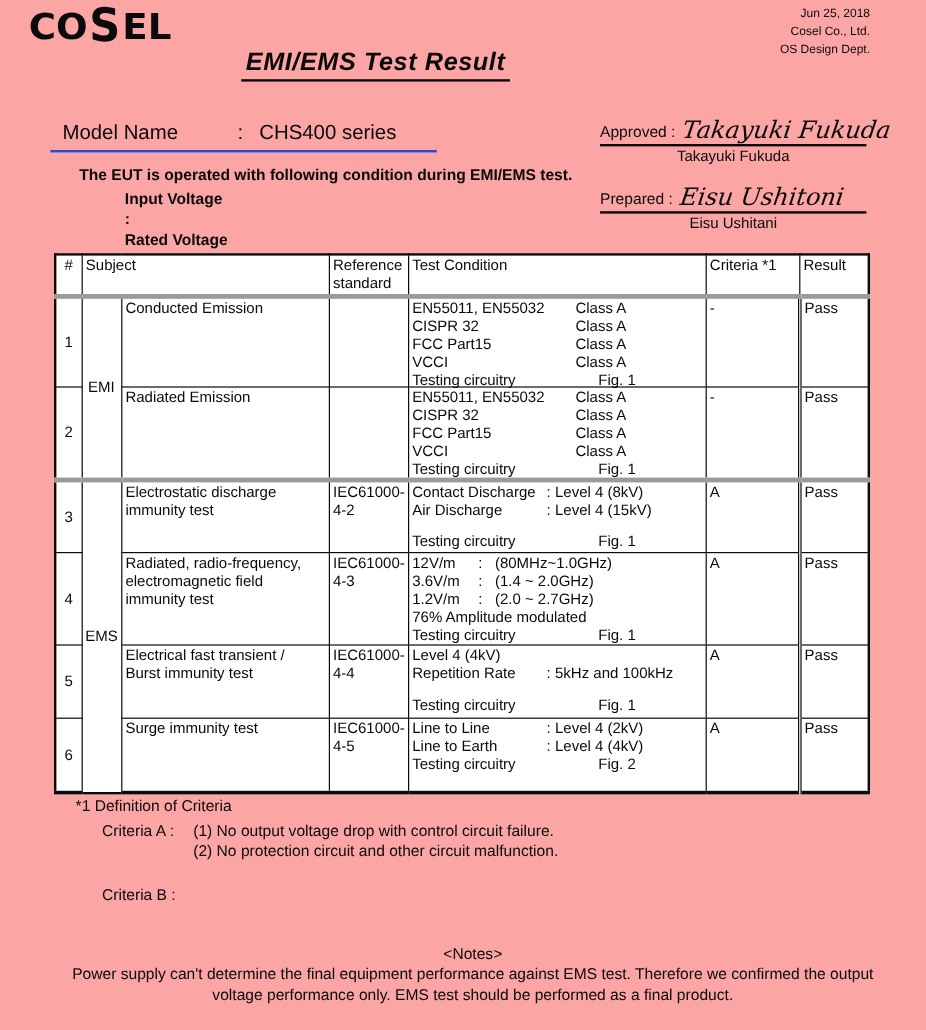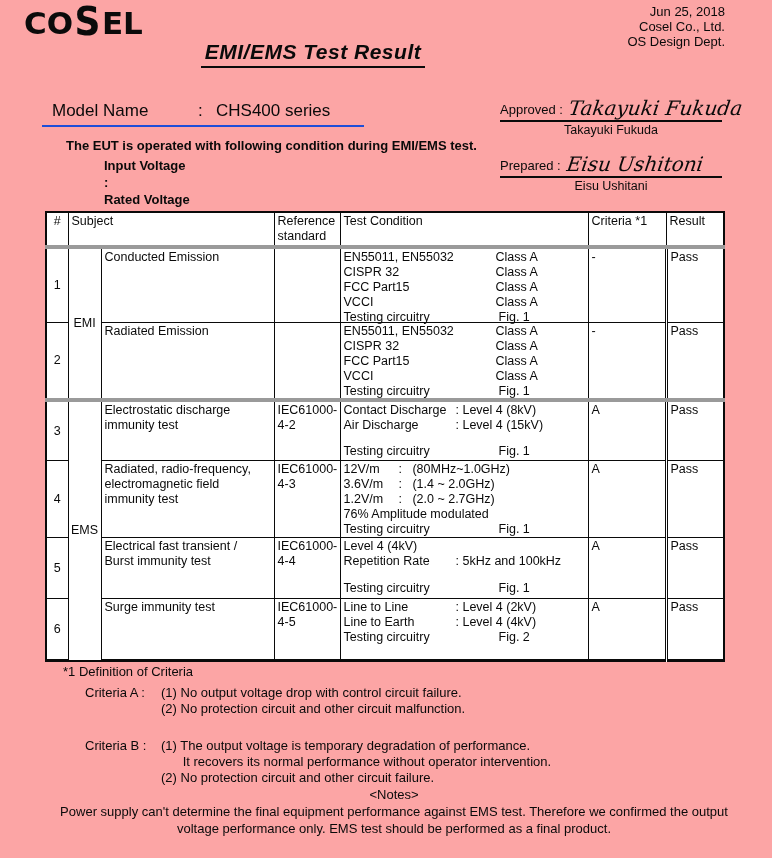--- a/index.html
+++ b/index.html
@@ -9,21 +9,21 @@
     font-family:"Liberation Sans", sans-serif; color:#0a0a0a; overflow:hidden;
     margin:0 auto;
   }
   
   .logo {
     position:absolute; left:24px; top:5px; font-weight:900; font-size:31px;
     letter-spacing:0px; font-family:"DejaVu Sans", sans-serif; color:#0b0b0b;
     display:flex; align-items:center; height:36px; transform:scaleY(0.96);
   }
   .logo .s-glyph { font-size:40px; line-height:30px; position:relative; top:-1px; transform:scaleX(0.9); display:inline-block; }
-  .corner { position:absolute; top:4px; right:47px; text-align:right; font-size:13px; line-height:15px; }
+  .corner { position:absolute; top:4px; right:47px; text-align:right; font-size:10px; line-height:15px; }
   .doc-title-wrap { position:absolute; top:40px; left:0; width:626px; text-align:center; }
   .doc-title {
     display:inline-block; font-size:21px; font-weight:bold; font-style:italic;
     border-bottom:2px solid #0a0a0a; padding:0 4px 2px 4px; letter-spacing:0.5px;
   }
   
   .model-row {
     position:absolute; left:42px; top:101px; width:322px;
     border-bottom:2px solid #1d4ed8; padding:0 0 4px 10px; font-size:17px;
   }
@@ -75,21 +75,21 @@
   td.result-col { border-left:3px double #0a0a0a; }
   tr.r1 td { height:75px; } tr.r2 td { height:77px; } tr.r3 td { height:60px; }
   tr.r4 td { height:77px; } tr.r5 td { height:61px; } tr.r6 td { height:62px; }
   .cond-flex { display:flex; flex-direction:column; justify-content:space-between; }
   tr.r1 .cond-flex { height:71px; } tr.r2 .cond-flex { height:73px; }
   tr.r3 .cond-flex { height:56px; } tr.r4 .cond-flex { height:73px; }
   tr.r5 .cond-flex { height:57px; } tr.r6 .cond-flex { height:44px; }
   .cline { display:flex; line-height:15px; }
   .cline .cl { flex:none; white-space:pre; }
   .cline .cv { white-space:pre; }
-  .w142 .cl { width:152px; }
+  .w142 .cl { width:136px; }
   .w112 .cl { width:112px; }
   .w55  .cl { width:55px; }
   .circ .cl { width:155px; }
   
   .criteria-def { position:absolute; left:63px; top:664px; font-size:13px; line-height:16px; }
   .cd-title { margin-bottom:5px; }
   .def-block { display:flex; margin-left:22px; }
   .def-block.b { margin-top:21px; }
   .def-label { width:76px; flex:none; }
   .def-lines div { white-space:pre; }
@@ -376,25 +376,20 @@
     <div class="cd-title">*1 Definition of Criteria</div>
     <div class="def-block a">
       <span class="def-label">Criteria A :</span>
       <div class="def-lines">
           <div>(1) No output voltage drop with control circuit failure.</div>
           <div>(2) No protection circuit and other circuit malfunction.</div>
         </div>
     </div>
     <div class="def-block b">
       <span class="def-label">Criteria B :</span>
-      <div class="def-lines">
-          <div>(1) The output voltage is temporary degradation of performance.</div>
-          <div>      It recovers its normal performance without operator intervention.</div>
-          <div>(2) No protection circuit and other circuit failure.</div>
-        </div>
     </div>
   </div>
 
   <div class="notes">
     <div>&lt;Notes&gt;</div>
     <div class="notes-body">Power supply can't determine the final equipment performance against EMS test. Therefore we confirmed the output
 voltage performance only. EMS test should be performed as a final product.</div>
   </div>
 
 </div>

